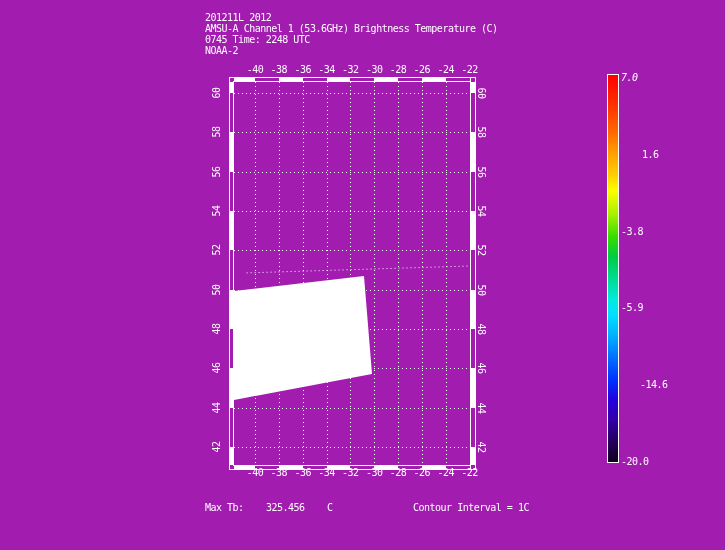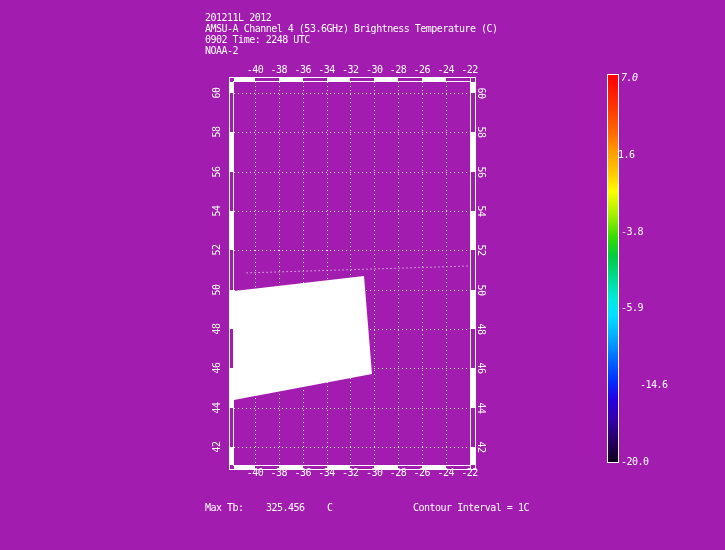--- a/index.html
+++ b/index.html
@@ -19,22 +19,22 @@
          background:repeating-linear-gradient(to right,#fff 0 1px,transparent 1px 4px);}
   .cbar-grad{position:absolute;}
   .cbar-tick{position:absolute;background:#fff;width:3px;height:1px;}
 </style>
 </head>
 <body>
 
 <div id="stage">
 
   <div class="txt" style="left:205px;top:13px">201211L 2012</div>
-  <div class="txt" style="left:205px;top:24px">AMSU-A Channel 4 (53.6GHz) Brightness Temperature (C)</div>
-  <div class="txt" style="left:205px;top:35px">0902 Time: 2248 UTC</div>
+  <div class="txt" style="left:205px;top:24px">AMSU-A Channel 1 (53.6GHz) Brightness Temperature (C)</div>
+  <div class="txt" style="left:205px;top:35px">0745 Time: 2248 UTC</div>
   <div class="txt" style="left:205px;top:46px">NOAA-2</div>
 
   <div class="box" style="left:229px;top:77px;width:247px;height:393px"></div>
   <div class="box" style="left:233px;top:81px;width:238px;height:385px"></div>
 
   <div id="generated" style="position:absolute;left:0;top:0;width:725px;height:524px;pointer-events:none;">
       <div class="gridv" style="left: 255px; top: 82px; height: 383px;"></div>
       <div class="gridv" style="left: 278.8px; top: 82px; height: 383px;"></div>
       <div class="gridv" style="left: 302.7px; top: 82px; height: 383px;"></div>
       <div class="gridv" style="left: 326.5px; top: 82px; height: 383px;"></div>
@@ -113,21 +113,21 @@
       <div class="tick rot-l" style="left: 204px; top: 323.9px;">48</div>
       <div class="tick rot-r" style="left: 468px; top: 323.9px;">48</div>
       <div class="tick rot-l" style="left: 204px; top: 363.3px;">46</div>
       <div class="tick rot-r" style="left: 468px; top: 363.3px;">46</div>
       <div class="tick rot-l" style="left: 204px; top: 402.6px;">44</div>
       <div class="tick rot-r" style="left: 468px; top: 402.6px;">44</div>
       <div class="tick rot-l" style="left: 204px; top: 441.9px;">42</div>
       <div class="tick rot-r" style="left: 468px; top: 441.9px;">42</div>
       <div class="txt" style="left: 621px; top: 73px; font-style: italic;">7.0</div>
       <div class="cbar-tick" style="left: 608px; top: 154.8px;"></div>
-      <div class="txt" style="left: 618px; top: 149.8px; text-align: right;">1.6</div>
+      <div class="txt" style="left: 642px; top: 149.8px; text-align: right;">1.6</div>
       <div class="cbar-tick" style="left: 608px; top: 231.6px;"></div>
       <div class="txt" style="left: 621px; top: 226.6px;">-3.8</div>
       <div class="cbar-tick" style="left: 608px; top: 308.4px;"></div>
       <div class="txt" style="left: 621px; top: 303.4px;">-5.9</div>
       <div class="cbar-tick" style="left: 608px; top: 385.2px;"></div>
       <div class="txt" style="left: 640px; top: 380.2px;">-14.6</div>
       <div class="txt" style="left: 621px; top: 457px;">-20.0</div>
     </div>
 
   <svg id="swath-svg" style="position:absolute;left:234px;top:82px" width="236" height="383" viewBox="0 0 236 383" xmlns="http://www.w3.org/2000/svg">

